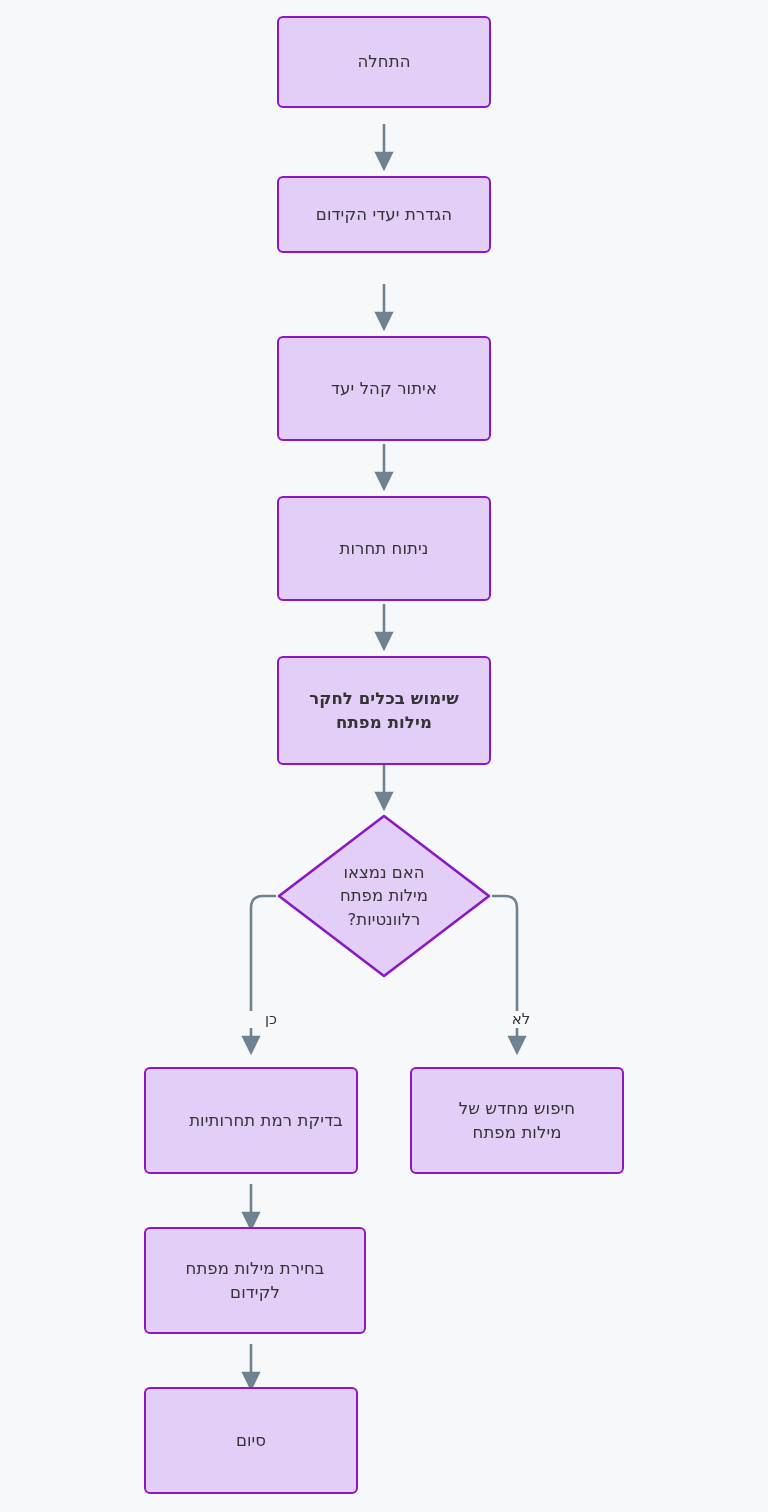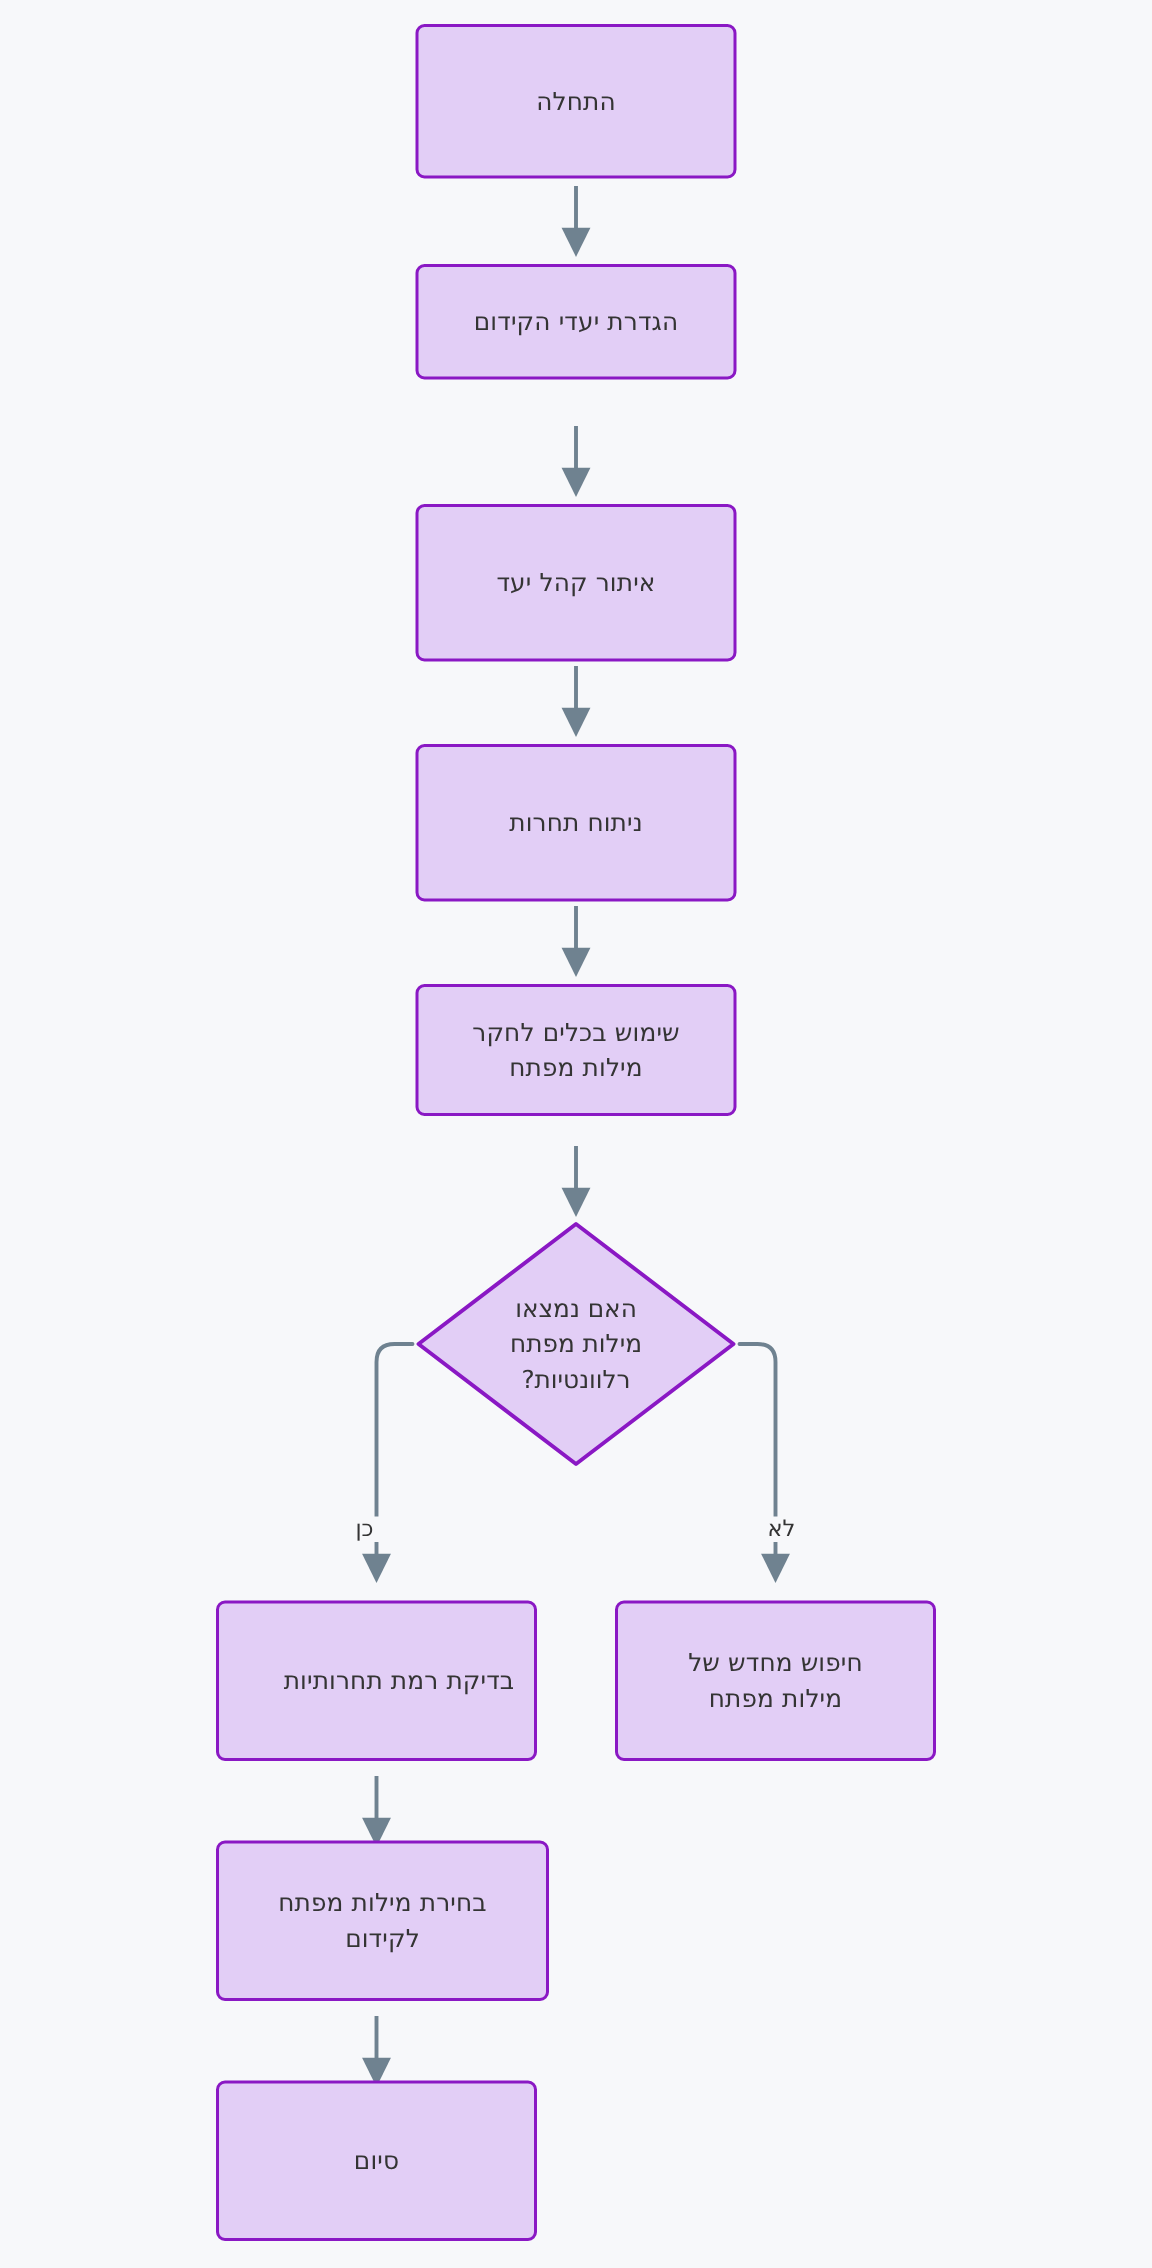--- a/index.html
+++ b/index.html
@@ -106,51 +106,51 @@
 
     <path d="M275,896 L263,896 Q251,896 251,908 L251,1048" stroke="#6F8290" stroke-width="2.6" fill="none" stroke-linecap="round" marker-end="url(#arrowhead)"></path>
 
     <path d="M493,896 L505,896 Q517,896 517,908 L517,1048" stroke="#6F8290" stroke-width="2.6" fill="none" stroke-linecap="round" marker-end="url(#arrowhead)"></path>
 
     <path d="M251,1184 L251,1224" stroke="#6F8290" stroke-width="2.6" fill="none" marker-end="url(#arrowhead)"></path>
 
     <path d="M251,1344 L251,1384" stroke="#6F8290" stroke-width="2.6" fill="none" marker-end="url(#arrowhead)"></path>
   </svg>
 
-  <div class="node" style="left:277px; top:16px; width:214px; height:103px;">
+  <div class="node" style="left:277px; top:16px; width:214px; height:92px;">
     <span class="node-label">התחלה</span>
   </div>
 
   <div class="node" style="left:277px; top:176px; width:214px; height:77px;">
     <span class="node-label">הגדרת יעדי הקידום</span>
   </div>
 
   <div class="node" style="left:277px; top:336px; width:214px; height:105px;">
     <span class="node-label">איתור קהל יעד</span>
   </div>
 
   <div class="node" style="left:277px; top:496px; width:214px; height:105px;">
     <span class="node-label">ניתוח תחרות</span>
   </div>
 
-  <div class="node" style="left:277px; top:656px; width:214px; height:88px;">
+  <div class="node" style="left:277px; top:656px; width:214px; height:109px;font-weight:bold;">
     <span class="node-label">שימוש בכלים לחקר
 מילות מפתח</span>
   </div>
 
   <div class="decision" style="left:275px; top:812px; width:218px; height:168px;">
     <svg class="diamond-shape" viewBox="0 0 218 168" xmlns="http://www.w3.org/2000/svg" preserveAspectRatio="none">
       <path d="M109,4 L214,84 L109,164 L4,84 Z" fill="#E2CEF6" stroke="#8A18C4" stroke-width="2.6" stroke-linejoin="round"></path>
     </svg>
     <span class="decision-label">האם נמצאו
 מילות מפתח
 רלוונטיות?</span>
   </div>
 
-  <div class="edge-label" style="left:220px; top:1011px; width:40px;">כן</div>
+  <div class="edge-label" style="left:248px; top:1011px; width:40px;">כן</div>
 
   <div class="edge-label" style="left:498px; top:1011px; width:40px;">לא</div>
 
   <div class="node" style="left:144px; top:1067px; width:214px; height:107px;padding-left:30px;">
     <span class="node-label">בדיקת רמת תחרותיות</span>
   </div>
 
   <div class="node" style="left:410px; top:1067px; width:214px; height:107px;">
     <span class="node-label">חיפוש מחדש של
 מילות מפתח</span>

